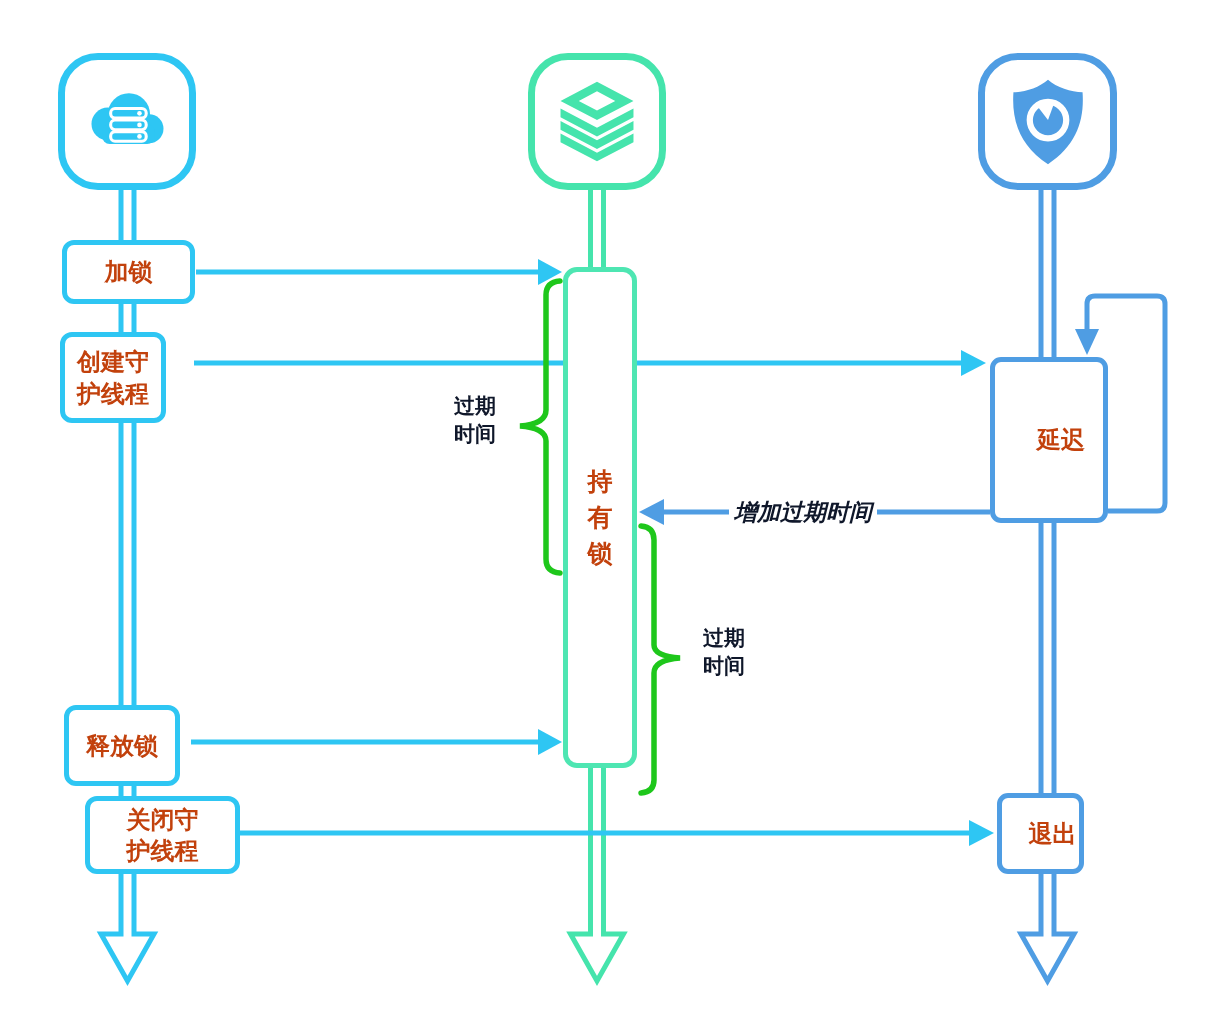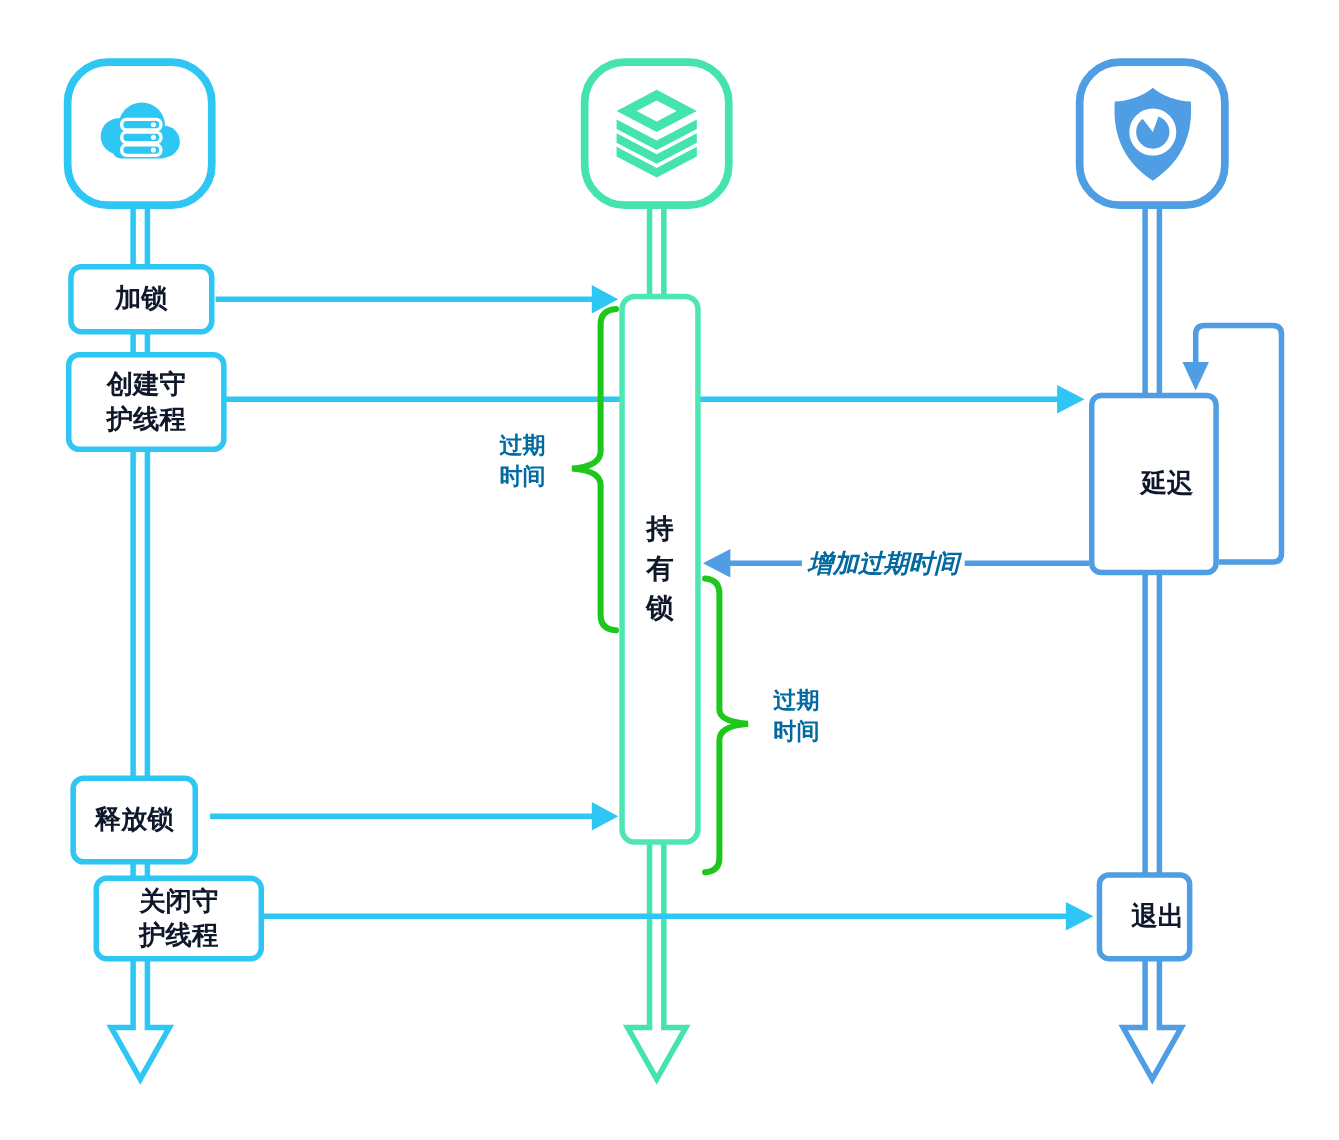--- a/index.html
+++ b/index.html
@@ -12,28 +12,28 @@
     position:absolute;box-sizing:border-box;background:#fff;
     border-radius:40px;z-index:2;display:flex;align-items:center;justify-content:center;
   }
   .frame svg{display:block;}
   .frame.app{border:7px solid #2ec6f3;}
   .frame.redis{border:7px solid #45e4ac;}
   .frame.watchdog{border:7px solid #4f9de3;}
   .node{
     position:absolute;box-sizing:border-box;background:#fff;z-index:2;
     display:flex;flex-direction:column;align-items:center;justify-content:center;
-    color:#0f172a;font-weight:bold;font-size:24px;line-height:1.3;text-align:center;
+    color:#c2410c;font-weight:bold;font-size:24px;line-height:1.3;text-align:center;
   }
   .node.cyan{border:5px solid #2ec6f3;border-radius:12px;}
   .node.mint{border:5px solid #4ee6b2;border-radius:14px;}
   .node.blue{border:5px solid #4f9de3;border-radius:11px;padding-left:24px;}
   .vlabel{display:flex;flex-direction:column;gap:11px;font-size:25px;line-height:1;}
   .anno{
-    position:absolute;z-index:3;color:#0369a1;font-weight:bold;font-size:21px;
+    position:absolute;z-index:3;color:#0f172a;font-weight:bold;font-size:21px;
     line-height:1.32;text-align:center;
   }
   .anno.onwire{background:#fff;font-size:23px;padding:0 5px;line-height:30px;font-style:italic;}
 </style>
 </head>
 <body>
 
 <div id="canvas">
 
   <svg id="connectors" width="1217" height="1036" viewBox="0 0 1217 1036">
@@ -109,21 +109,21 @@
       <path d="M50 6 C59 14 74 19 86 19 C88 48 80 74 50 94 C20 74 12 48 14 19 C26 19 41 14 50 6 Z" fill="#4f9de3"></path>
       <circle cx="50" cy="48" r="19" fill="none" stroke="#fff" stroke-width="6.5"></circle>
       <path d="M50 48 L40 35 A16 16 0 0 1 56 31.5 Z" fill="#fff"></path>
     </svg>
   </div>
 
   <div class="node cyan" style="left:62px;top:240px;width:133px;height:64px;">
     <span>加锁</span>
   </div>
 
-  <div class="node cyan" style="left:60px;top:320px;width:146px;height:91px;">
+  <div class="node cyan" style="left:60px;top:332px;width:106px;height:91px;">
     <span>创建守</span>
     <span>护线程</span>
   </div>
 
 
   <div class="node cyan" style="left:64px;top:705px;width:116px;height:81px;">
     <span>释放锁</span>
   </div>
 
   <div class="node cyan" style="left:49px;top:796px;width:155px;height:78px;margin-left:36px;">

